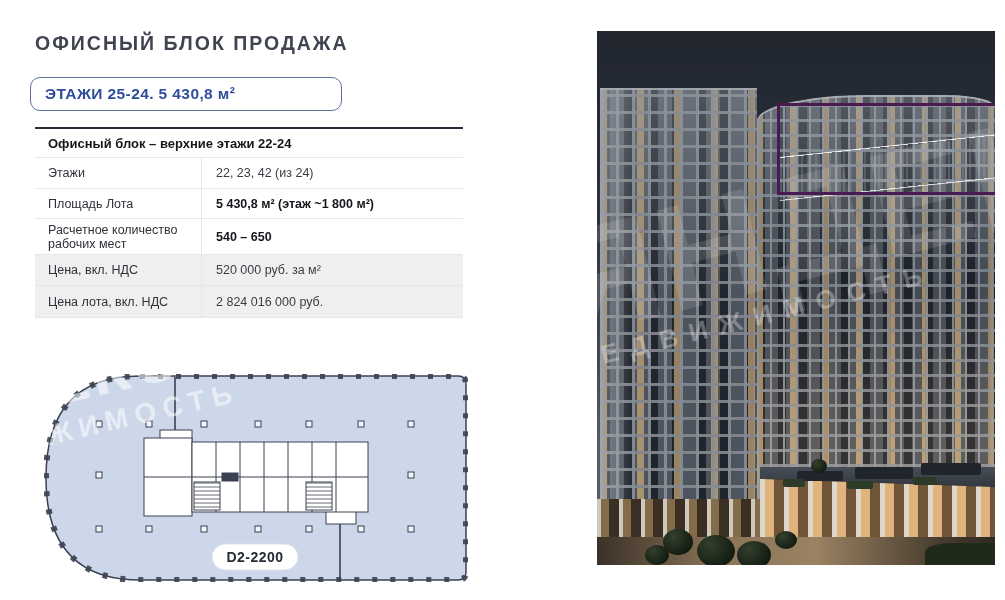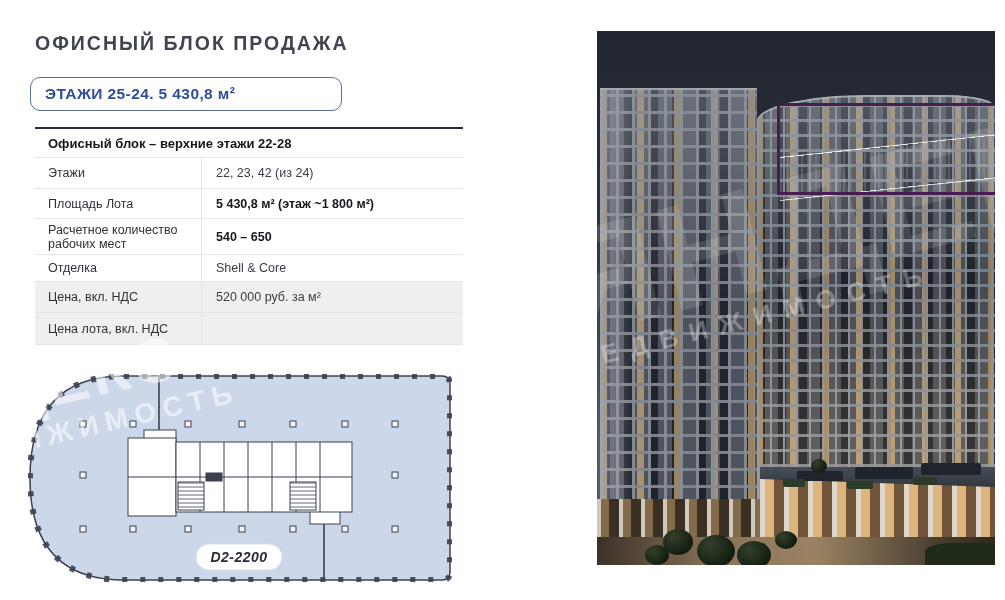--- a/index.html
+++ b/index.html
@@ -20,21 +20,21 @@
   .t-row.shaded{background:#efefef;}
   .t-head{height:28px;display:flex;align-items:center;padding-left:13px;font-size:13px;
           font-weight:700;color:#15171c;border-bottom:1px solid #e4e6ea;}
   .t-label{width:153px;padding-left:13px;border-right:1px solid #e4e6ea;align-self:stretch;
            display:flex;align-items:center;color:#2e3138;}
   .t-value{flex:1;padding-left:14px;color:#3a3d44;}
   .t-value.bold{font-weight:700;color:#15171c;}
   .h30{height:30px}.h29{height:29px}.h35{height:35px}.h26{height:26px}.h31{height:31px}
 
   
-  .plan{position:absolute;left:28px;top:374px;width:424px;height:208px;font-style:italic;}
+  .plan{position:absolute;left:44px;top:374px;width:424px;height:208px;}
   .plan svg{display:block;}
 
   
   .left-wm{position:absolute;left:-95px;top:350px;z-index:5;transform:rotate(-13deg);
            color:#fff;opacity:.55;pointer-events:none;white-space:nowrap;}
   .left-wm .l1{font-size:62px;font-weight:700;letter-spacing:4px;line-height:1;}
   .left-wm .l2{font-size:28px;font-weight:700;letter-spacing:7px;margin-top:2px;}
 
   
   .photo{position:absolute;left:597px;top:31px;width:398px;height:534px;overflow:hidden;
@@ -93,43 +93,40 @@
 
 <div class="slide">
 
   <div class="page-title">ОФИСНЫЙ БЛОК ПРОДАЖА</div>
 
   <div class="floors-badge">
     <span>ЭТАЖИ 25-24. 5 430,8 м²</span>
   </div>
 
   <div class="spec-table">
-    <div class="t-head">Офисный блок – верхние этажи 22-28</div>
+    <div class="t-head">Офисный блок – верхние этажи 22-24</div>
     <div class="t-row h30">
       <div class="t-label">Этажи</div>
       <div class="t-value">22, 23, 42 (из 24)</div>
     </div>
     <div class="t-row h29">
       <div class="t-label">Площадь Лота</div>
       <div class="t-value bold">5 430,8 м² (этаж ~1 800 м²)</div>
     </div>
     <div class="t-row h35">
       <div class="t-label">Расчетное количество рабочих мест</div>
       <div class="t-value bold">540 – 650</div>
     </div>
-    <div class="t-row h26">
-      <div class="t-label">Отделка</div>
-      <div class="t-value">Shell &amp; Core</div>
-    </div>
     <div class="t-row shaded h30">
       <div class="t-label">Цена, вкл. НДС</div>
       <div class="t-value">520 000 руб. за м²</div>
     </div>
     <div class="t-row shaded h31">
       <div class="t-label">Цена лота, вкл. НДС</div>
+      <div class="t-value">2 824 016 000 руб.</div>
     </div>
   </div>
 
   <div class="plan">
     <svg width="424" height="208" viewBox="0 0 424 208">
       <defs>
         <pattern id="hatchH" width="4" height="4" patternUnits="userSpaceOnUse">
           <rect width="4" height="4" fill="#ffffff"></rect>
           <line x1="0" y1="1" x2="4" y2="1" stroke="#3b4150" stroke-width="0.8"></line>
         </pattern>

